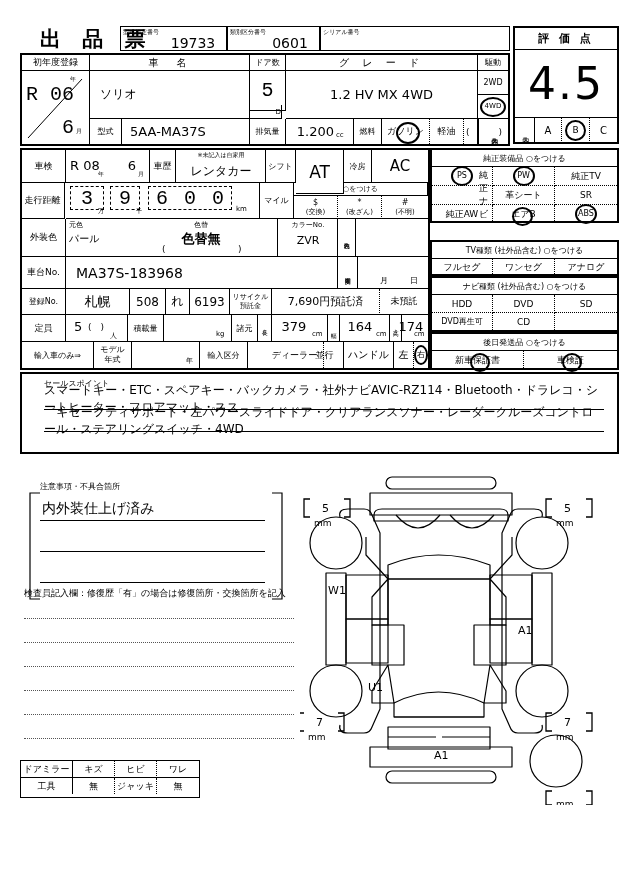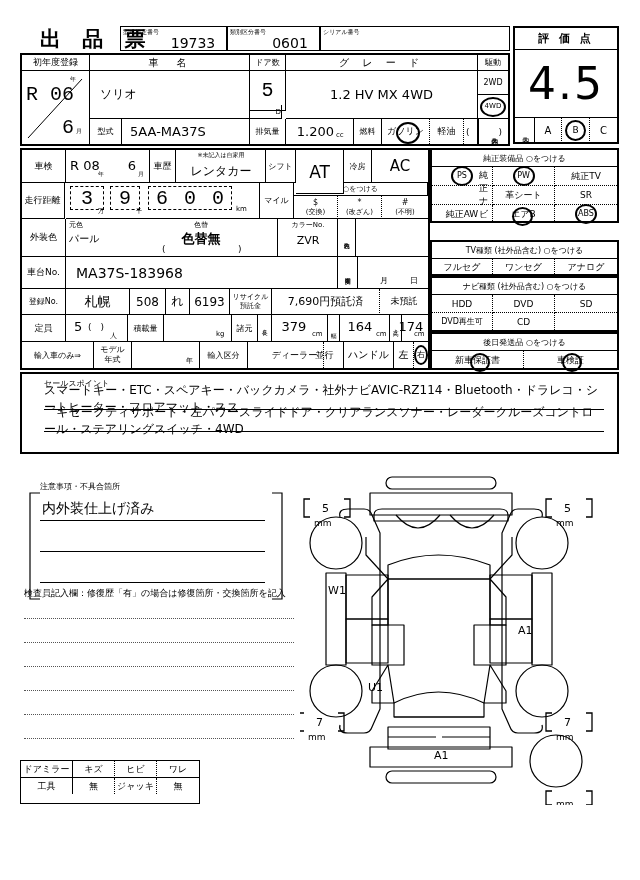--- a/index.html
+++ b/index.html
@@ -304,21 +304,21 @@
 
   <div class="bk f9 l" style="left:24px;top:586px;width:280px;height:14px;">検査員記入欄：修復歴「有」の場合は修復箇所・交換箇所を記入</div>
 
   <div class="dotline" style="left:24px;top:618px;width:270px;"></div>
   <div class="dotline" style="left:24px;top:642px;width:270px;"></div>
   <div class="dotline" style="left:24px;top:666px;width:270px;"></div>
   <div class="dotline" style="left:24px;top:690px;width:270px;"></div>
   <div class="dotline" style="left:24px;top:714px;width:270px;"></div>
   <div class="dotline" style="left:24px;top:738px;width:270px;"></div>
 
-  <div class="bk b1" style="left:20px;top:760px;width:180px;height:44px;">
+  <div class="bk b1" style="left:20px;top:760px;width:180px;height:38px;">
     <div class="bk bb br c f9" style="left:0;top:0;width:52px;height:17px;">ドアミラー</div>
     <div class="bk bb brd c f9" style="left:52px;top:0;width:42px;height:17px;">キズ</div>
     <div class="bk bb brd c f9" style="left:94px;top:0;width:42px;height:17px;">ヒビ</div>
     <div class="bk bb c f9" style="left:136px;top:0;width:42px;height:17px;">ワレ</div>
     <div class="bk br c f9" style="left:0;top:17px;width:52px;height:16px;">工具</div>
     <div class="bk brd c f9" style="left:52px;top:17px;width:42px;height:16px;">無</div>
     <div class="bk brd c f9" style="left:94px;top:17px;width:42px;height:16px;">ジャッキ</div>
     <div class="bk c f9" style="left:136px;top:17px;width:42px;height:16px;">無</div>
   </div>
 

